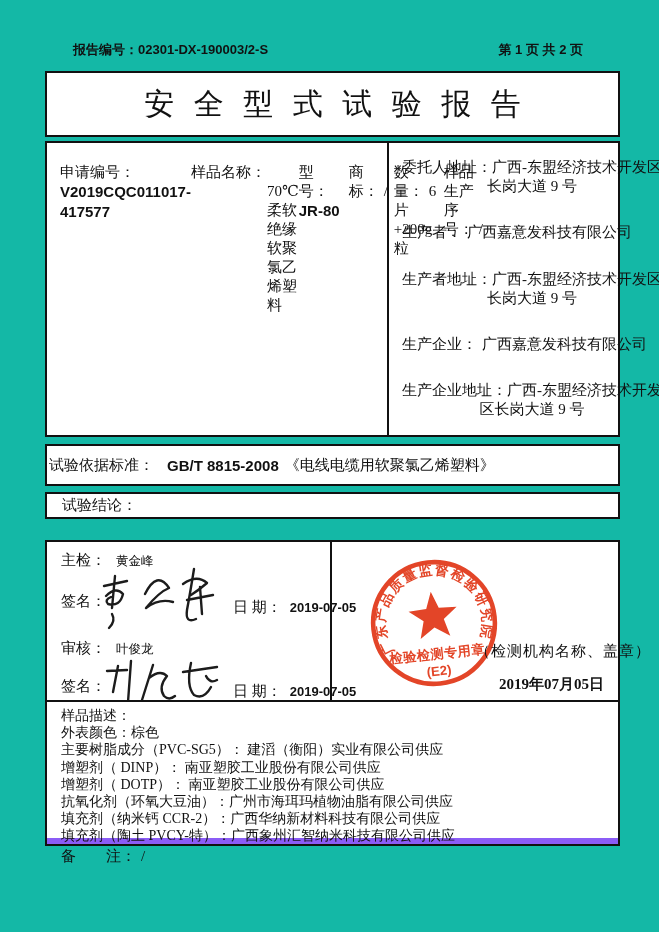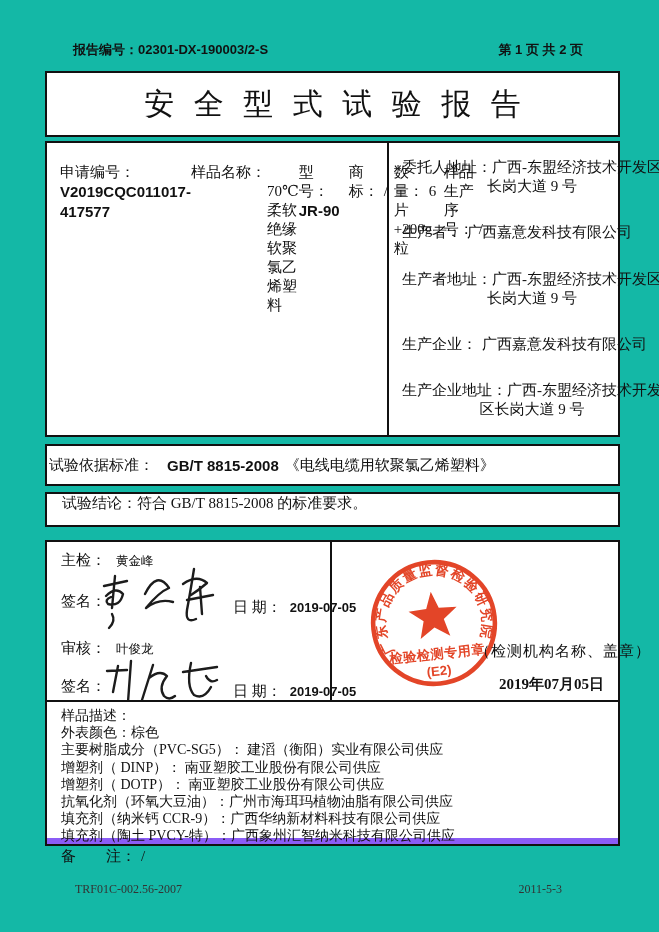--- a/index.html
+++ b/index.html
@@ -30,21 +30,21 @@
   .cell-right {
     flex:1; display:flex; flex-direction:column; justify-content:space-between;
     padding:15px 8px 16px 13px; font-size:15px;
   }
   .fld { line-height:19px; }
   .hang { padding-left:76px; text-indent:-76px; }
   .l1 { white-space:nowrap; line-height:19px; }
   .l2 { text-align:center; line-height:19px; }
   .lbl { margin-right:5px; }
   .box-standard { top:444px; height:42px; display:flex; align-items:center; padding-left:2px; font-size:15px; }
-  .box-conclusion { top:492px; height:35px; display:flex; align-items:flex-start; padding-left:15px; font-size:15px; }
+  .box-conclusion { top:492px; height:27px; display:flex; align-items:center; padding-left:15px; font-size:15px; }
   .box-sign { top:540px; height:162px; }
   .sign-divider { position:absolute; left:283px; top:0; bottom:0; width:2px; background:#111; }
   .srow { position:absolute; font-size:15px; white-space:nowrap; }
   .pname { font-size:12.5px; margin-left:10px; }
   .sigdate { font-size:13px; margin-left:8px; }
   .sig-svg { position:absolute; }
   .stamp { position:absolute; left:316px; top:10px; transform:rotate(-6deg); opacity:.93; }
   .org-note { position:absolute; left:110px; top:98px; font-size:15px; letter-spacing:1px; }
   .stamp-date { position:absolute; left:133px; top:132px; font-size:15px; font-weight:bold; }
   .box-desc { top:700px; height:146px; font-size:14px; }
@@ -74,21 +74,21 @@
 
   <div class="bx box-main">
     <div class="cell-left">
       <div class="fld">
         <span class="lbl">申请编号：</span><span class="lat">V2019CQC011017-417577</span>
       </div>
       <div class="fld hang">
         <span class="lbl">样品名称：</span><span>70℃柔软绝缘软聚氯乙烯塑料</span>
       </div>
       <div class="fld">
-        <span class="lbl">型　　号：</span><span class="lat">JR-90</span>
+        <span class="lbl">型　　号：</span><span class="lat">JR-80</span>
       </div>
       <div class="fld">
         <span class="lbl">商　　标：</span><span>/</span>
       </div>
       <div class="fld">
         <span class="lbl">数　　量：</span><span>6 片+200g 粒</span>
       </div>
       <div class="fld">
         <span class="lbl">样品生产序号：</span><span>/</span>
       </div>
@@ -116,21 +116,20 @@
   </div>
 
   <div class="bx box-standard">
     <span class="lbl">试验依据标准：</span>
     <span class="lat" style="margin:0 6px 0 8px;">GB/T 8815-2008</span>
     <span>《电线电缆用软聚氯乙烯塑料》</span>
   </div>
 
   <div class="bx box-conclusion">
     <span>试验结论：</span>
-    <span>符合 GB/T 8815-2008 的标准要求。</span>
   </div>
 
   <div class="bx box-sign">
     <div class="sign-divider"></div>
 
     <div class="srow" style="left:14px; top:9px;">
       <span>主检：</span><span class="pname">黄金峰</span>
     </div>
 
     <div class="srow" style="left:14px; top:50px;">
@@ -186,27 +185,23 @@
   </div>
 
   <div class="bx box-desc">
     <div class="desc-area">
       <div class="desc-line">样品描述：</div>
       <div class="desc-line">外表颜色：棕色</div>
       <div class="desc-line">主要树脂成分（PVC-SG5）：  建滔（衡阳）实业有限公司供应</div>
       <div class="desc-line">增塑剂（ DINP）：  南亚塑胶工业股份有限公司供应</div>
       <div class="desc-line">增塑剂（ DOTP）：  南亚塑胶工业股份有限公司供应</div>
       <div class="desc-line">抗氧化剂（环氧大豆油）：广州市海珥玛植物油脂有限公司供应</div>
-      <div class="desc-line">填充剂（纳米钙 CCR-9）：广西华纳新材料科技有限公司供应</div>
+      <div class="desc-line">填充剂（纳米钙 CCR-2）：广西华纳新材料科技有限公司供应</div>
       <div class="desc-line">填充剂（陶土 PVCY-特）：广西象州汇智纳米科技有限公司供应</div>
     </div>
     <div class="remark-row">
       <span class="lbl">备　　注：</span>
         <span>/</span>
     </div>
   </div>
 
-  <div class="page-footer">
-    <span>TRF01C-002.56-2007</span>
-    <span>2011-5-3</span>
-  </div>
 
 </div>
 
 </body></html>

